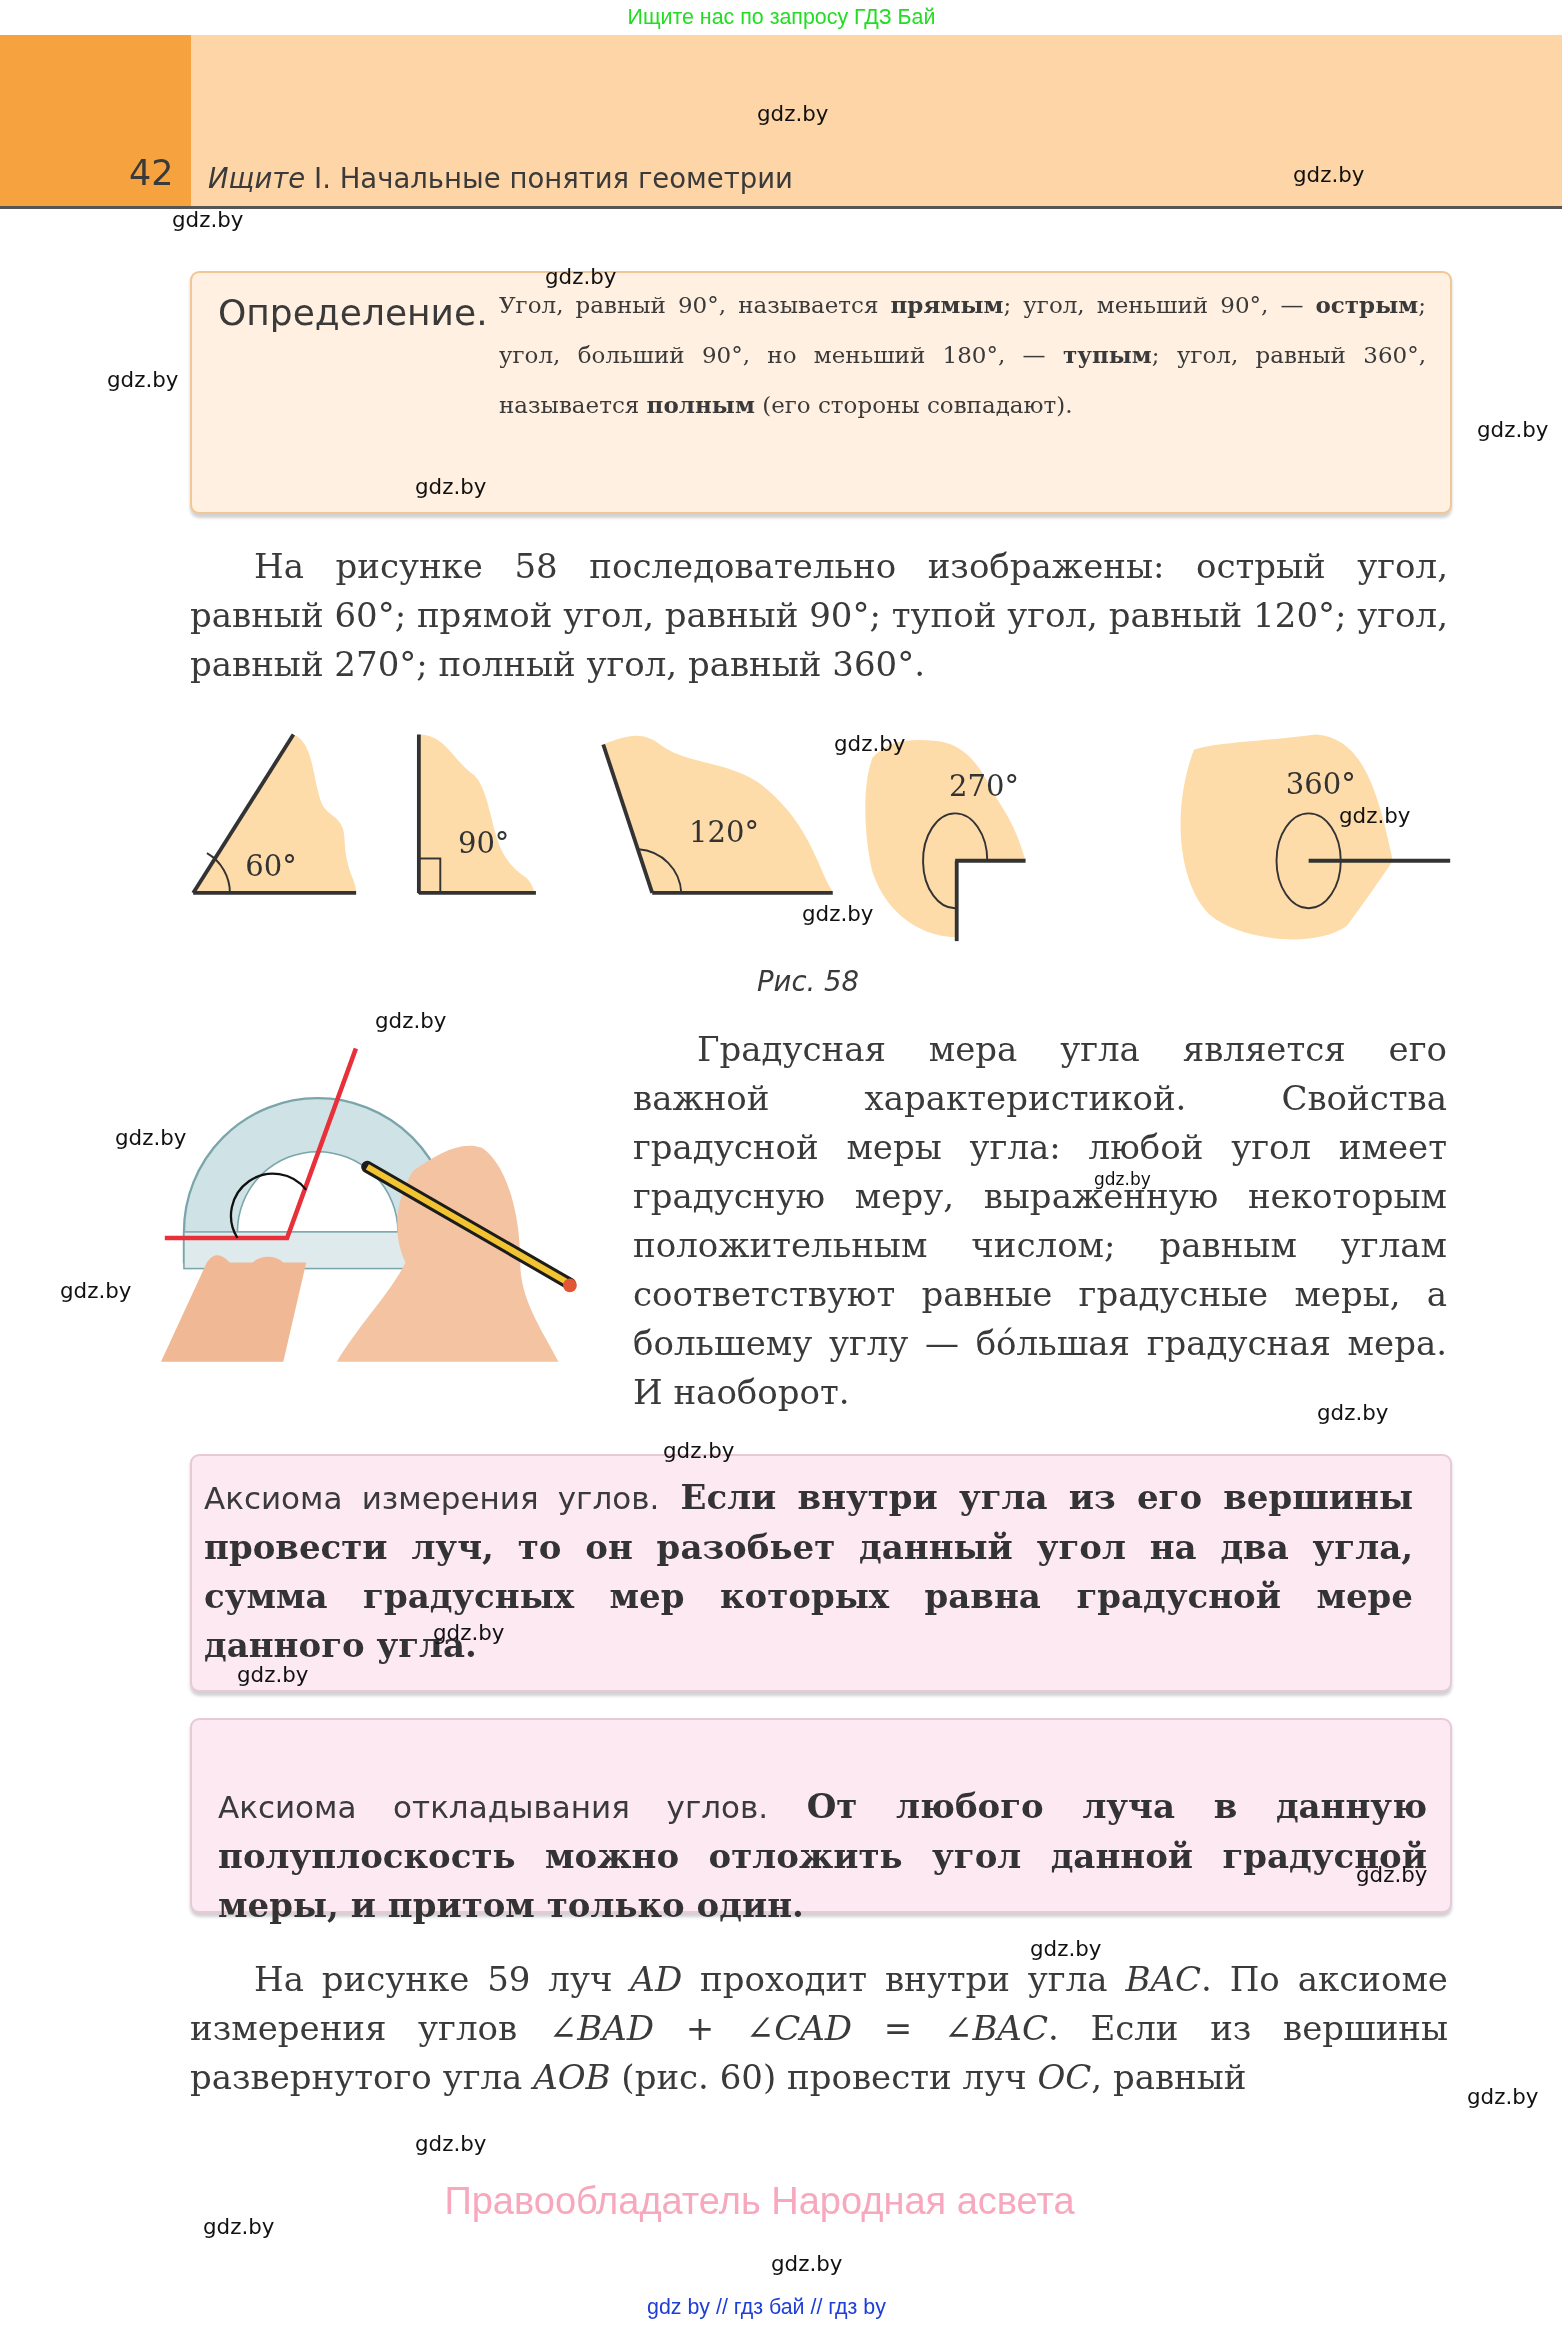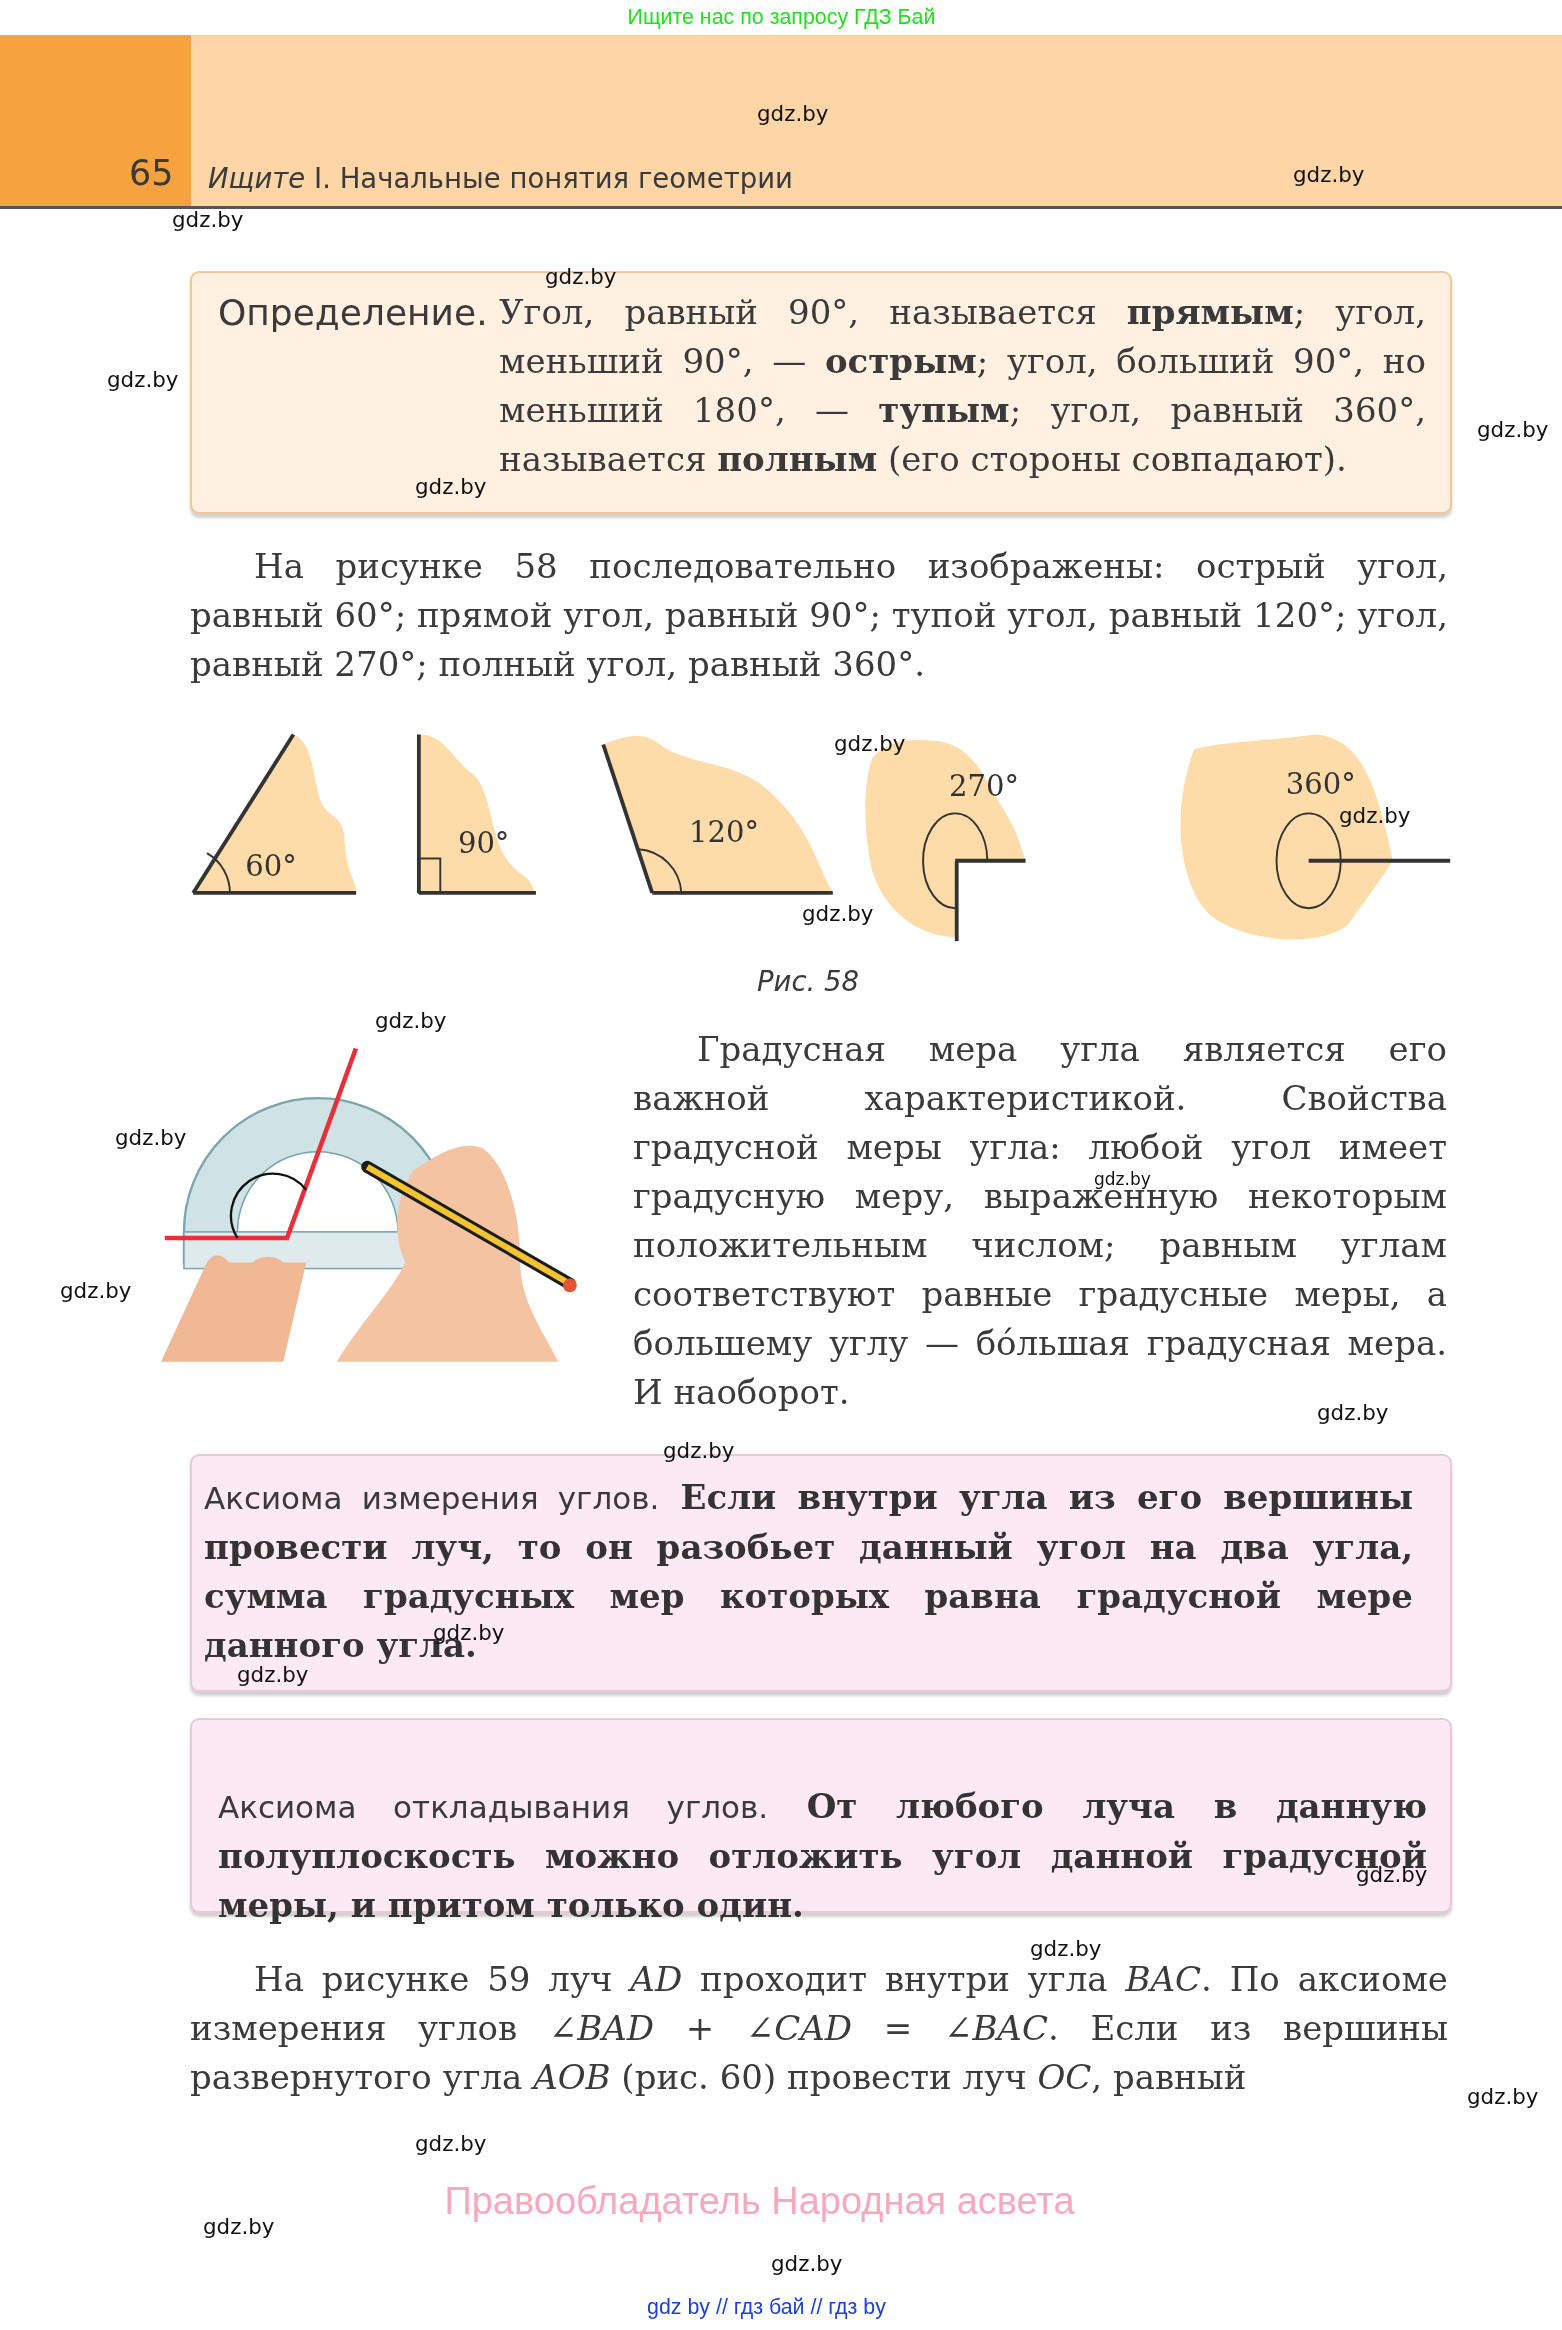--- a/index.html
+++ b/index.html
@@ -35,22 +35,22 @@
     box-shadow: 0 3.8px 3.1px rgba(0,0,0,0.18);
   }
   .def-box {
     left: 190px; top: 271px; width: 1258px; height: 239px;
     background: #fff0e1; border: 2.3px solid #f1c795;
   }
   .def-label {
     left: 218px; top: 292px; font-family: "DejaVu Sans", sans-serif; font-size: 36px; color: #3a3a3a;
   }
   .def-text {
-    left: 499px; top: 288px; width: 927px;
-    font-size: 34px; line-height: 49px; color: #3a3a3a; text-align: justify;
+    left: 499px; top: 280px; width: 927px;
+    font-size: 23px; line-height: 49px; color: #3a3a3a; text-align: justify;
   }
   .para {
     font-size: 34px; line-height: 49px; color: #3a3a3a; text-align: justify; text-align-last: left;
   }
   .p1 { left: 190px; top: 542px; width: 1258px; text-indent: 64px; }
   .caption {
     left: 757px; top: 965px; font-family: "DejaVu Sans", sans-serif; font-style: italic; font-size: 27.5px; color: #3a3a3a;
   }
   .p2 { left: 633px; top: 1025px; width: 814px; text-indent: 64px; }
   .axiom-box {
@@ -79,21 +79,21 @@
   .photo-svg { left: 161px; top: 1033px; }
 </style>
 </head>
 <body>
 
 <div class="abs top-banner">Ищите нас по запросу ГДЗ Бай</div>
 
 <div class="abs header-band"></div>
 <div class="abs header-orange"></div>
 <div class="abs header-rule"></div>
-<div class="abs page-num">65</div>
+<div class="abs page-num">42</div>
 <div class="abs chapter-title"><span class="it">Ищите</span><span> I. Начальные понятия геометрии</span></div>
 
 <div class="abs box def-box"></div>
 <div class="abs def-label">Определение.</div>
 <div class="abs def-text" id="def-text"><span>Угол, равный 90°, называется </span><b>прямым</b><span>; угол, меньший 90°, — </span><b>острым</b><span>; угол, больший 90°, но меньший 180°, — </span><b>тупым</b><span>; угол, равный 360°, называется </span><b>полным</b><span> (его стороны совпадают).</span></div>
 
 <div class="abs para p1">На рисунке 58 последовательно изображены: острый угол, равный 60°; прямой угол, равный 90°; тупой угол, равный 120°; угол, равный 270°; полный угол, равный 360°.</div>
 
 <svg class="abs figure-svg" width="1270" height="230" viewBox="0 0 1660 300">
   <g>

